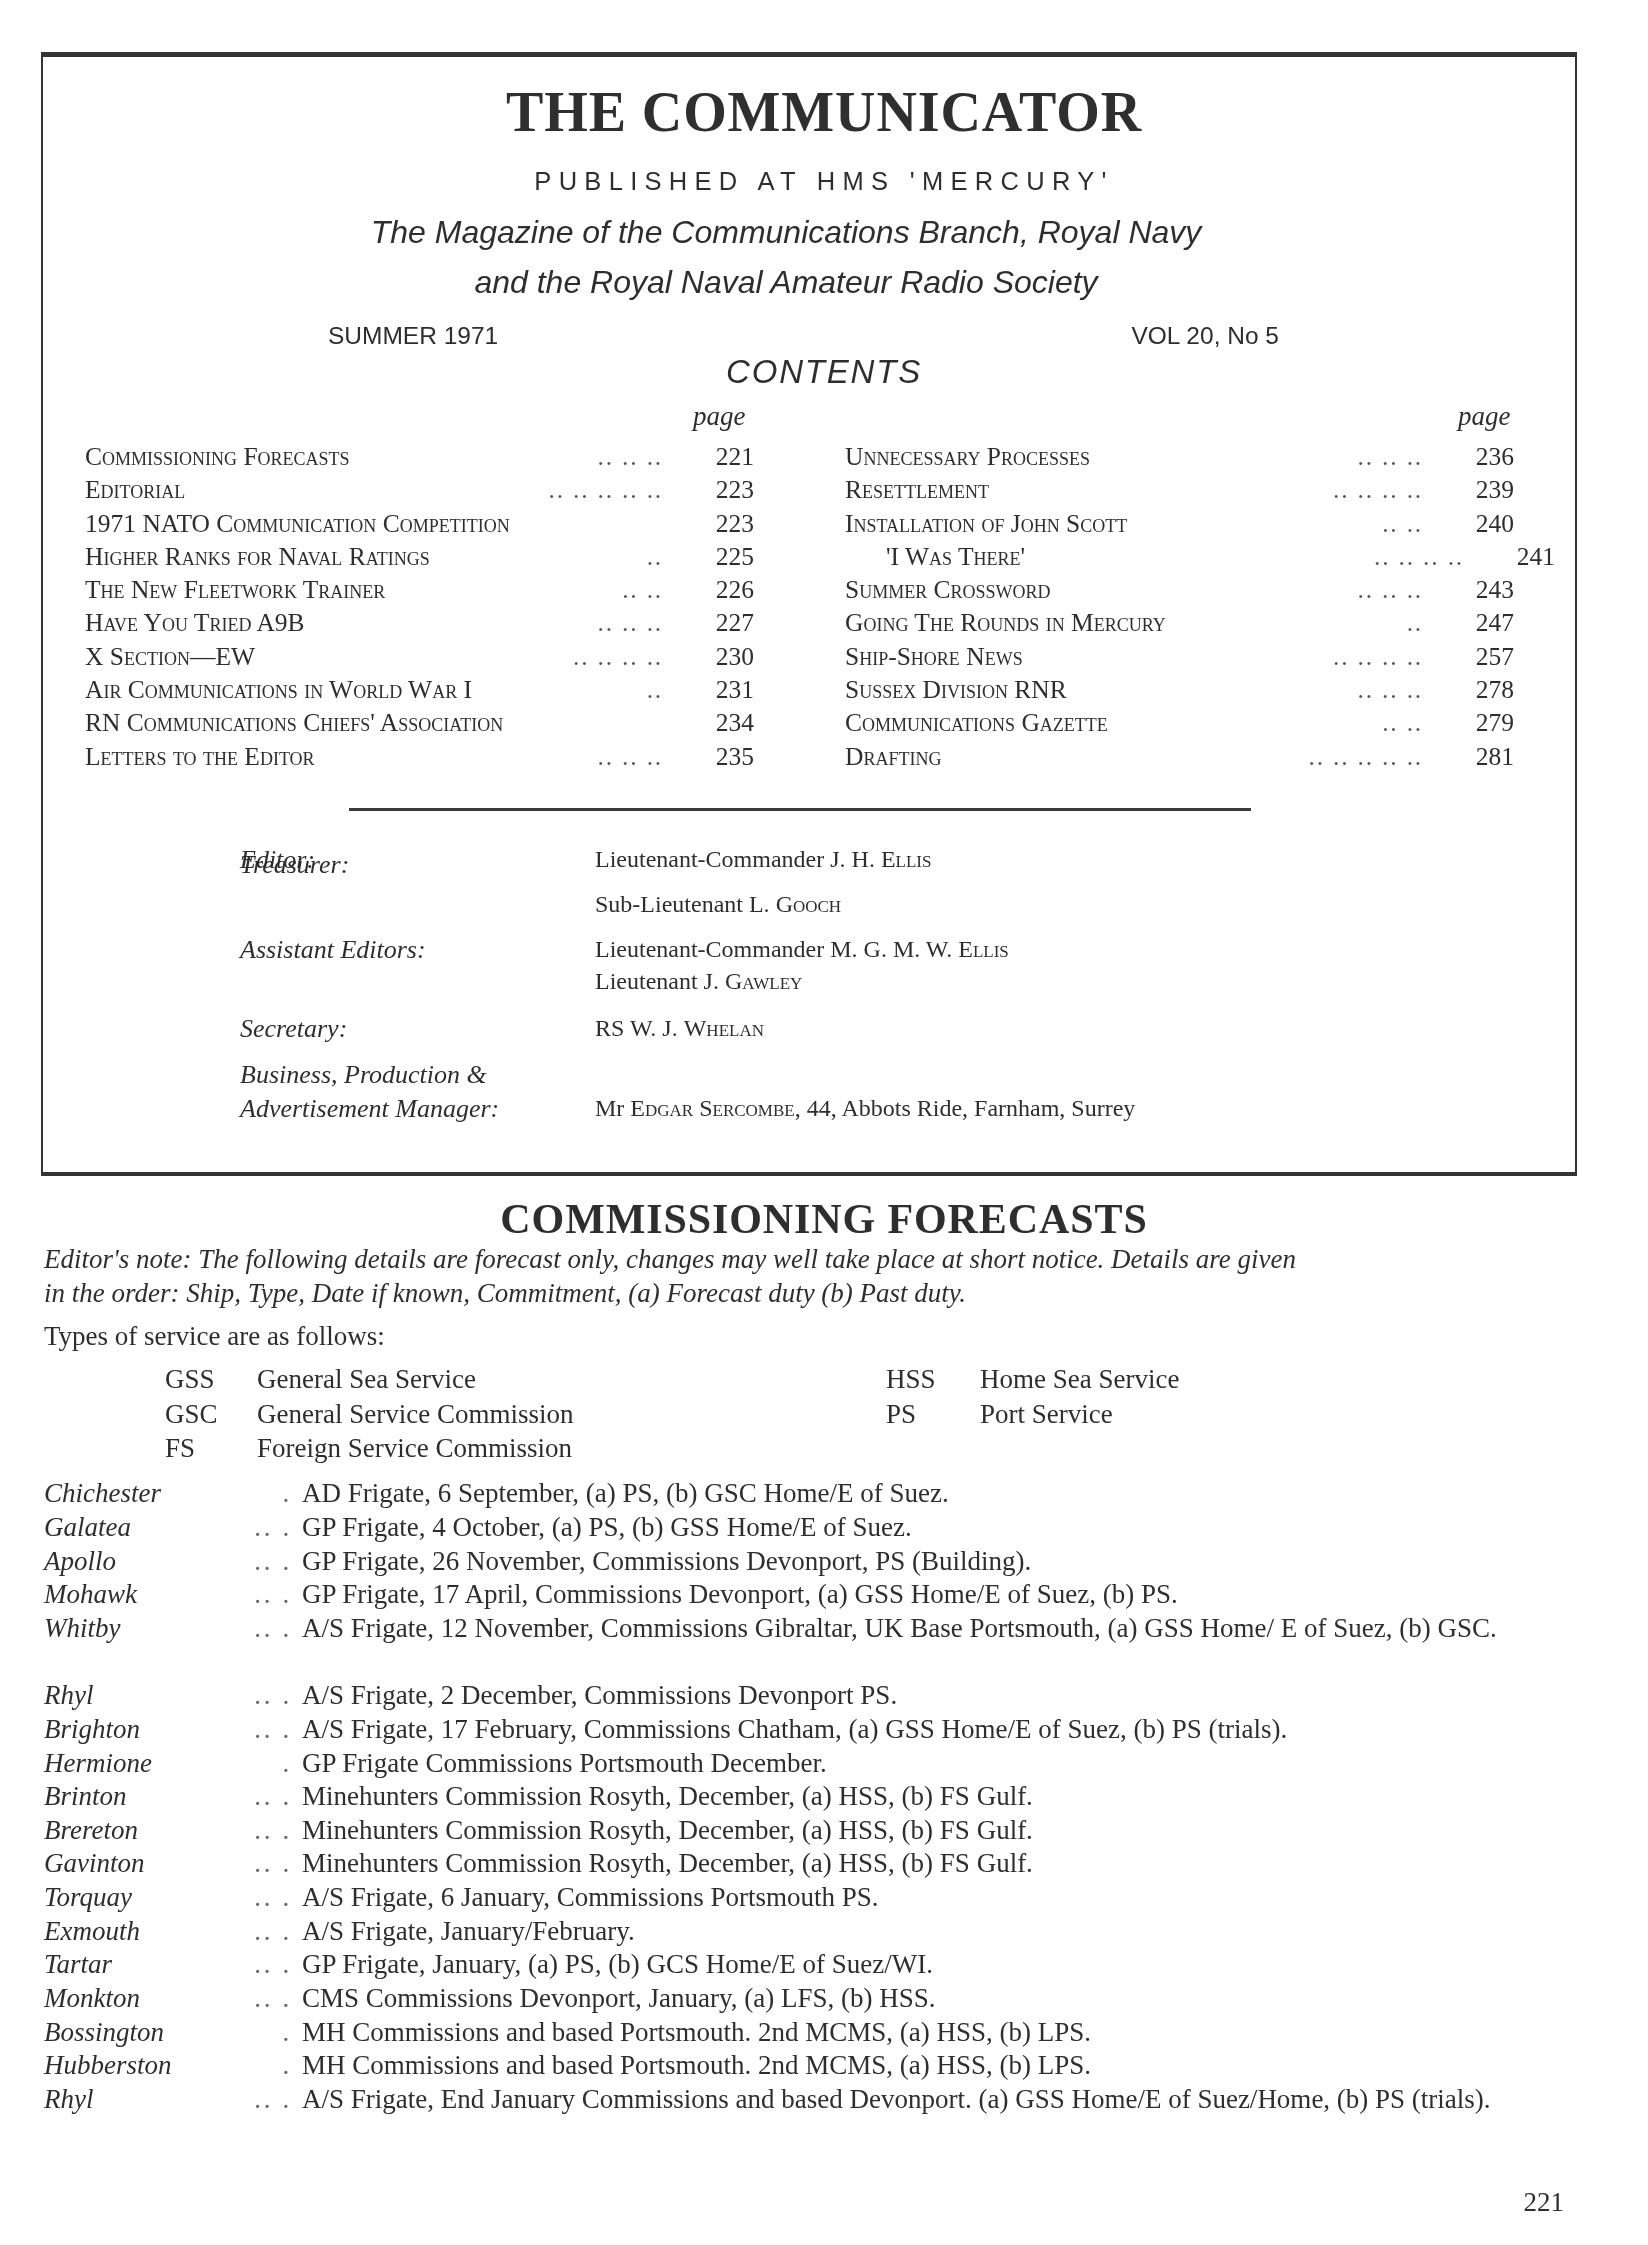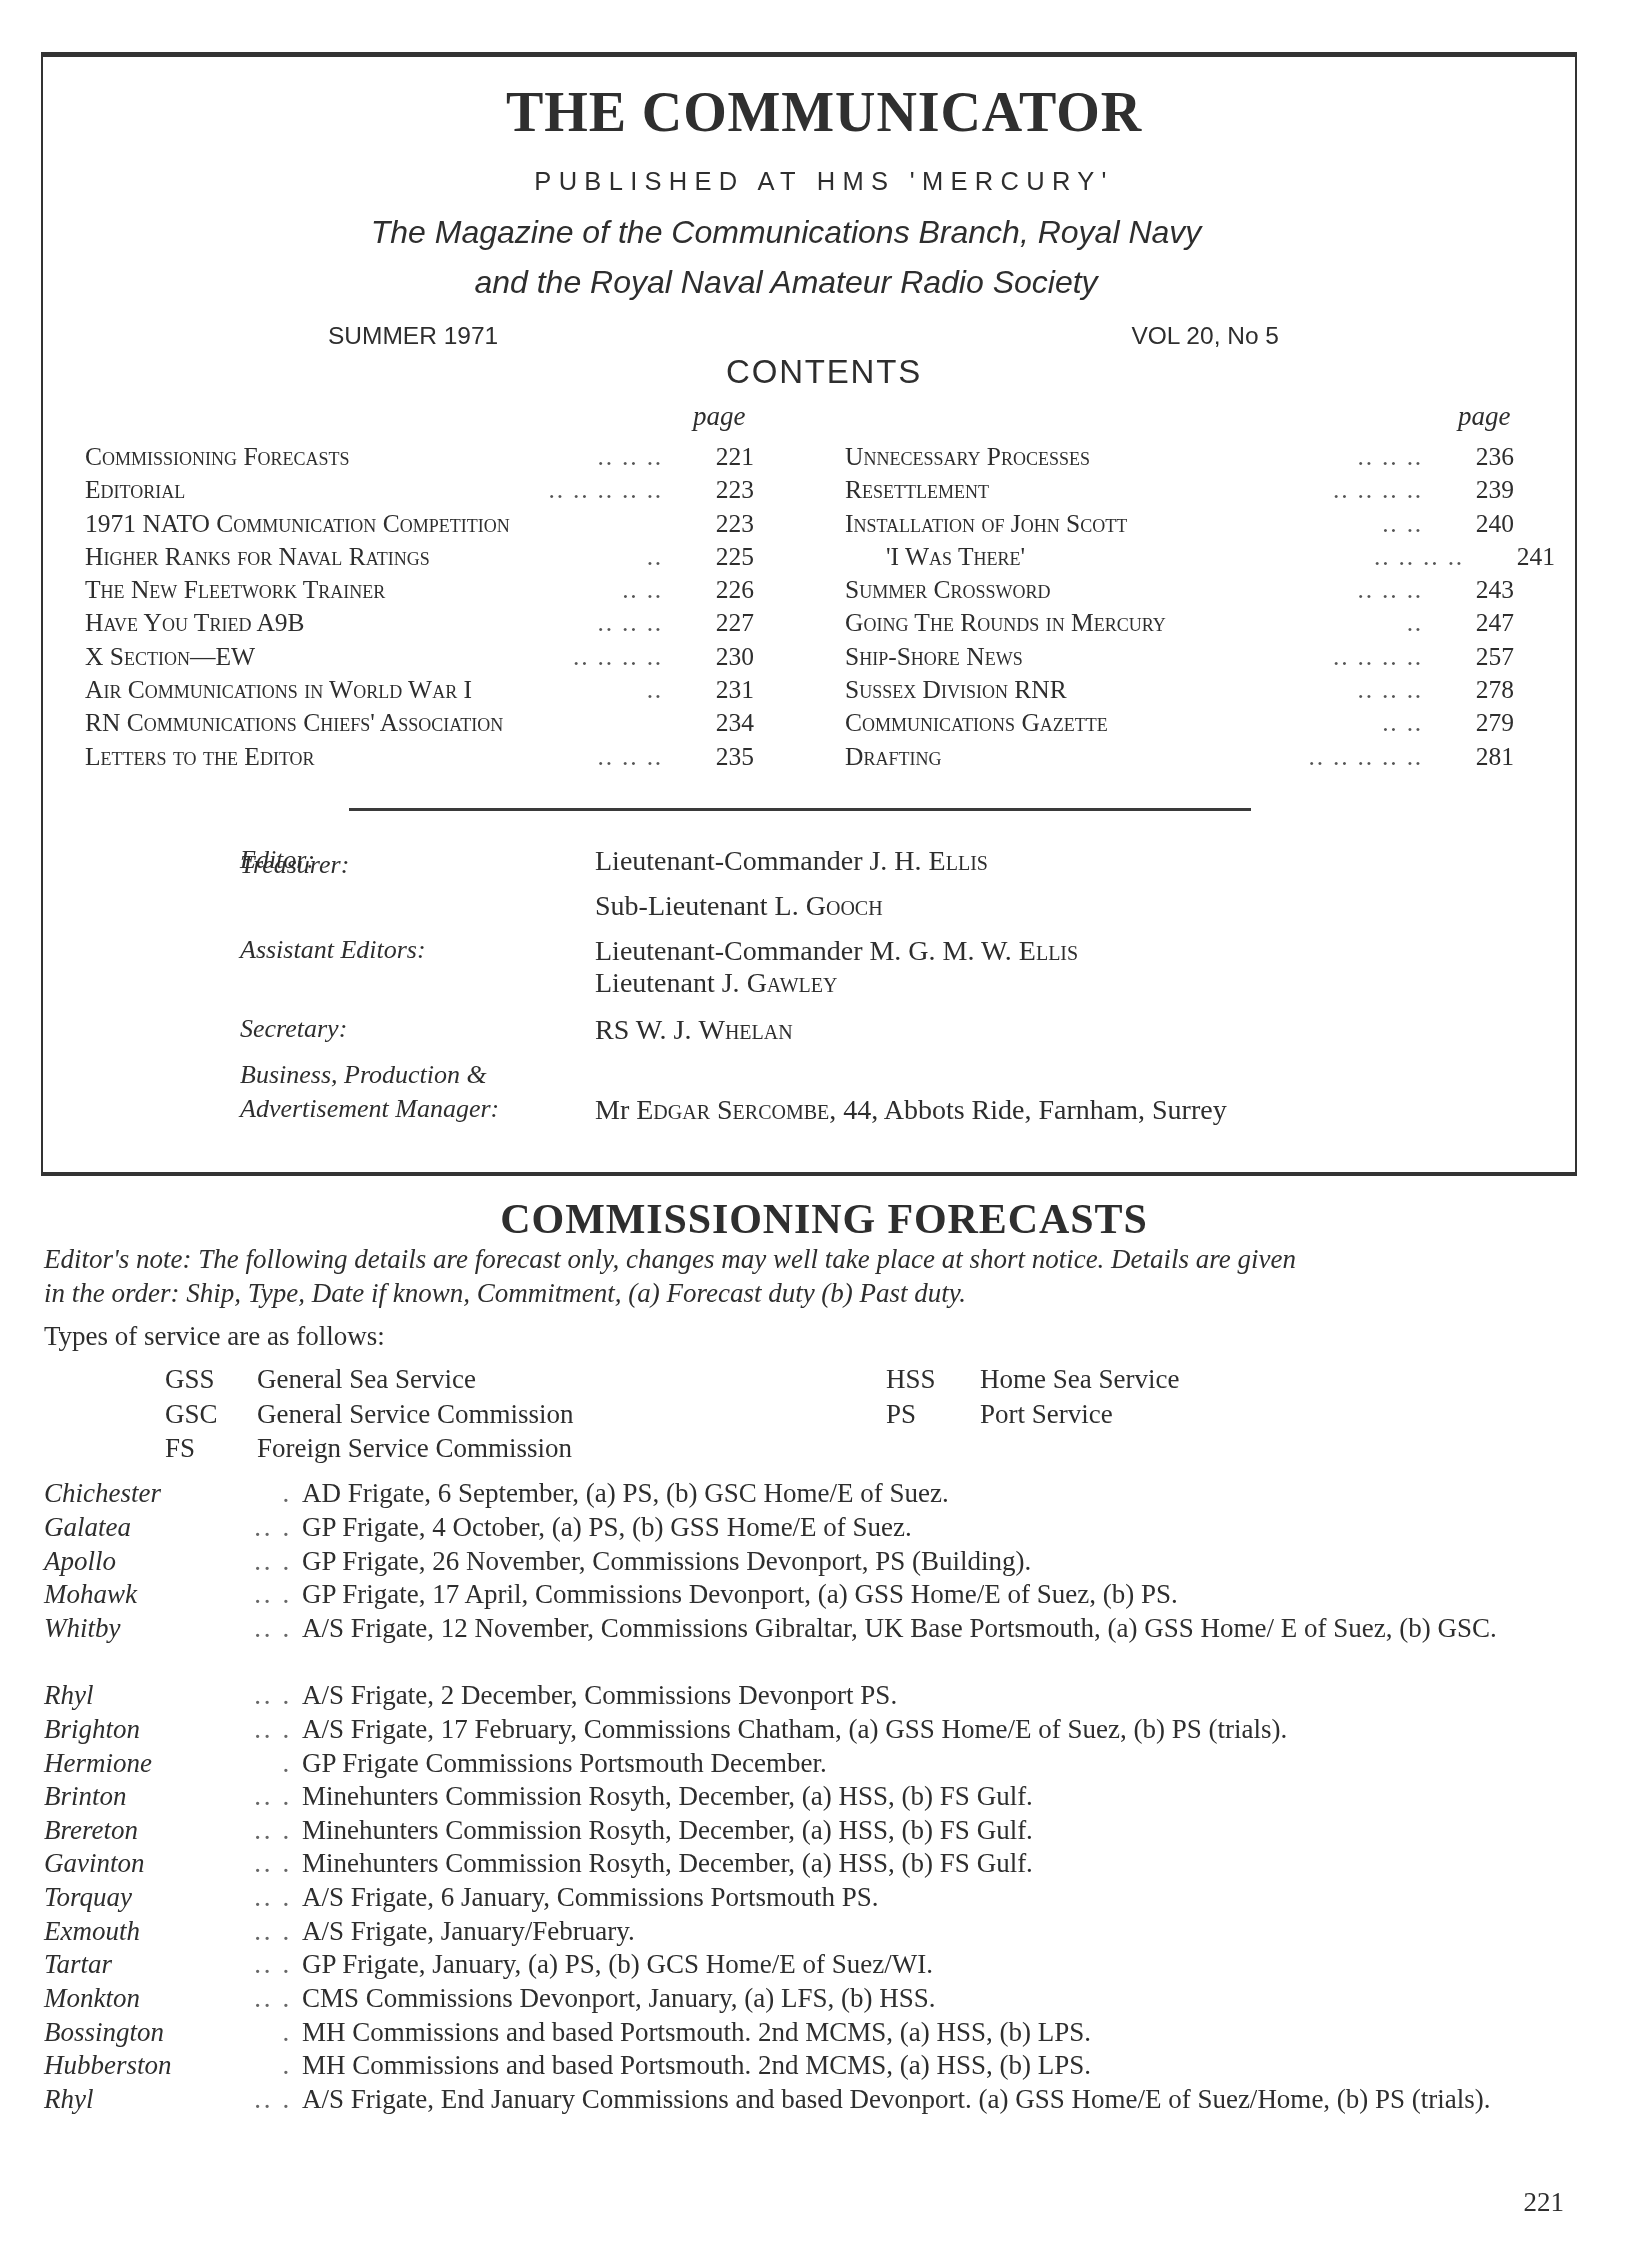--- a/index.html
+++ b/index.html
@@ -3,29 +3,29 @@
 <meta charset="utf-8">
 <style>
   html, body { margin:0; padding:0; background:#ffffff; }
   body { width:1648px; height:2246px; position:relative; overflow:hidden; color:#2e2e2e; font-family:"Liberation Serif", serif; }
   .abs { position:absolute; white-space:nowrap; }
   .frame { position:absolute; left:41px; top:52px; width:1536px; height:1124px; border-left:2.7px solid #333; border-right:2.7px solid #333; border-top:5.5px solid #333; border-bottom:4.5px solid #333; box-sizing:border-box; }
   .title { left:0; width:1648px; text-align:center; top:84px; font-size:56px; font-weight:bold; line-height:1; color:#2f2f2f; letter-spacing:0.9px; }
   .published { left:0; width:1648px; text-align:center; top:169px; font-family:"Liberation Sans", sans-serif; font-size:25.5px; letter-spacing:7.3px; line-height:1; }
   .subtitle { left:0; width:1572px; text-align:center; font-family:"Liberation Sans", sans-serif; font-style:italic; font-size:32px; line-height:1; }
   .issue { top:324px; font-family:"Liberation Sans", sans-serif; font-size:24.5px; line-height:1; }
-  .contents { left:0; width:1648px; text-align:center; top:355px; font-family:"Liberation Sans", sans-serif; font-size:33px; letter-spacing:1.8px; line-height:1; }
+  .contents { left:0; width:1648px; text-align:center; top:355px; font-family:"Liberation Sans", sans-serif; font-style:italic; font-size:33px; letter-spacing:1.8px; line-height:1; }
   .page-hdr { font-style:italic; font-size:27px; top:403px; line-height:1; }
   .toc-row { position:absolute; height:34px; font-size:25.5px; line-height:34px; font-variant:small-caps; }
   .toc-row .lbl { position:absolute; left:0; top:0; white-space:nowrap; }
   .toc-row .dots { position:absolute; top:0; white-space:nowrap; letter-spacing:1.8px; color:#555; font-variant:normal; }
   .toc-row .num { position:absolute; top:0; right:0; text-align:right; font-variant:normal; }
   .divider { position:absolute; left:349px; top:808px; width:902px; height:2.7px; background:#3a3a3a; }
   .staff-lbl { position:absolute; left:240px; font-style:italic; font-size:26px; line-height:1; white-space:nowrap; }
-  .staff-val { position:absolute; left:595px; font-size:28px; line-height:1; white-space:nowrap; }
+  .staff-val { position:absolute; left:595px; font-size:24px; line-height:1; white-space:nowrap; }
   .sc { font-variant:small-caps; }
   .sec-title { left:0; width:1648px; text-align:center; top:1198px; font-size:42px; font-weight:bold; line-height:1; letter-spacing:0.9px; }
   .note { left:44px; font-style:italic; font-size:27px; line-height:1; }
   .types-intro { left:44px; top:1323px; font-size:27px; line-height:1; }
   .svc { position:absolute; font-size:27px; line-height:1; white-space:nowrap; }
   .ship-row { position:absolute; left:44px; width:1546px; font-size:27px; line-height:34px; }
   .ship-row .name { position:absolute; left:0; top:0; font-style:italic; white-space:nowrap; }
   .ship-row .dots { position:absolute; top:0; color:#666; white-space:nowrap; letter-spacing:2.7px; }
   .ship-row .desc { position:absolute; left:258px; top:0; width:1309px; white-space:normal; padding-left:28px; text-indent:-28px; }
   .page-number { right:84px; top:2189px; font-size:27px; line-height:1; }

